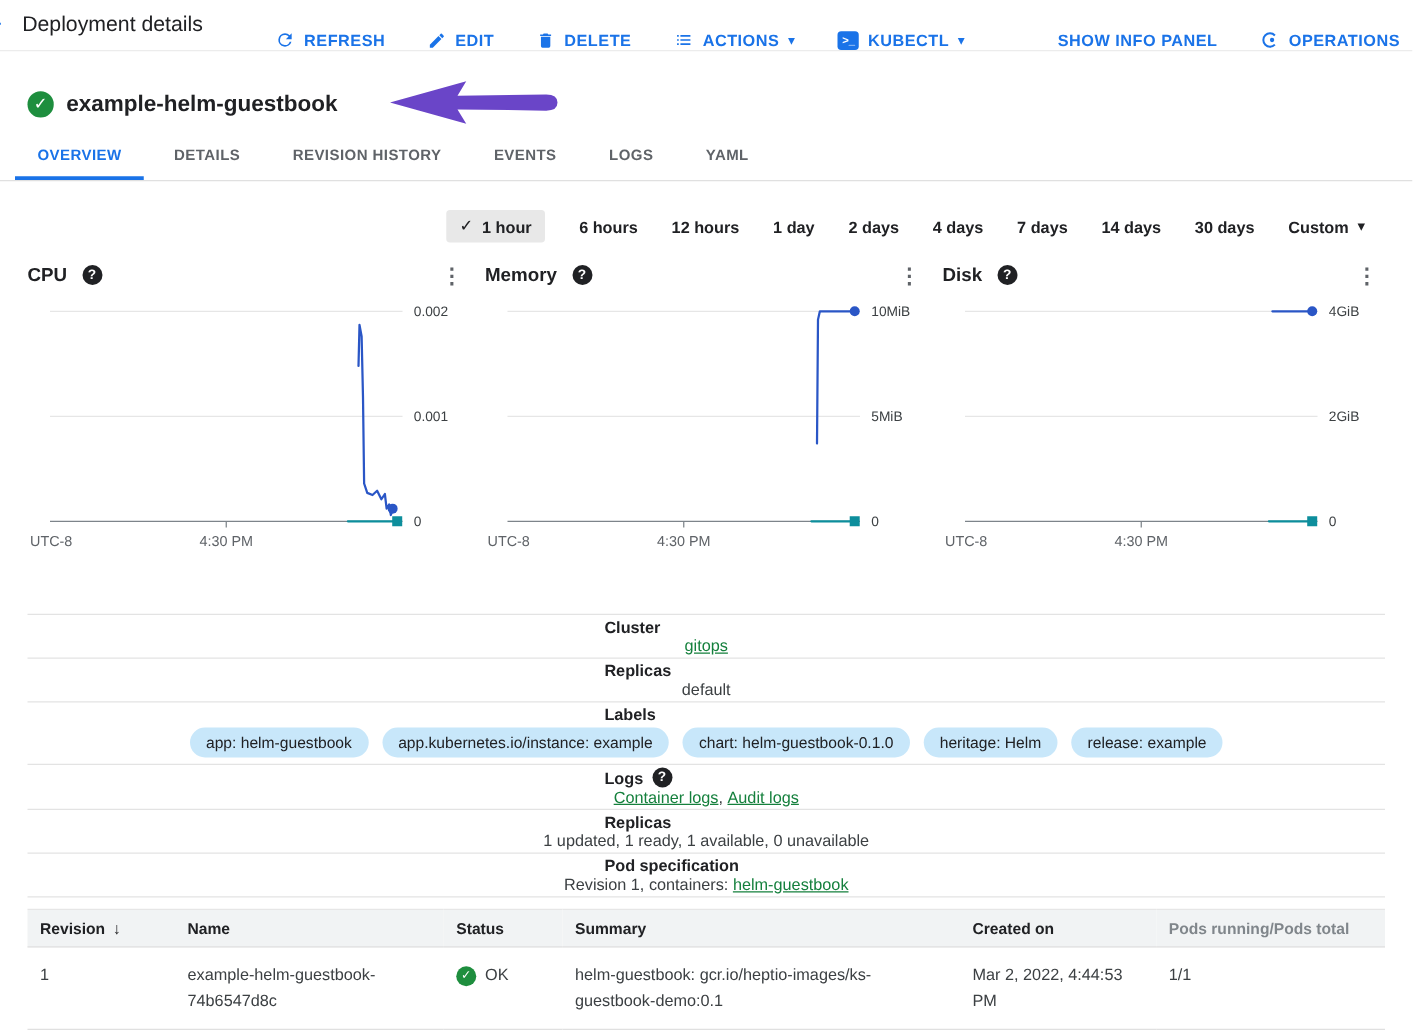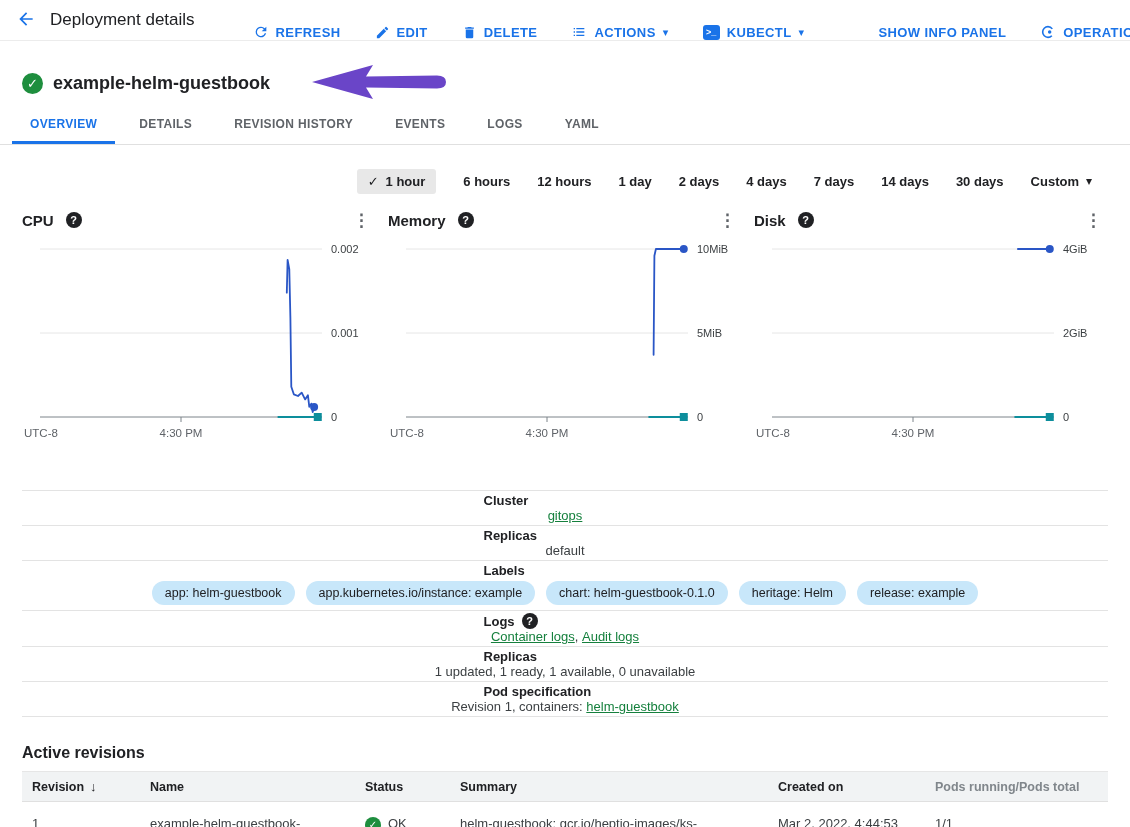--- a/index.html
+++ b/index.html
@@ -1,20 +1,20 @@
 <!DOCTYPE html>
 <html><head>
 <meta charset="utf-8">
 <style>
   * { margin:0; padding:0; box-sizing:border-box; }
   body { font-family:"Liberation Sans","DejaVu Sans",sans-serif; background:#fff; }
   .page { position:relative; width:1130px; height:827px; overflow:hidden; background:#fff; }
 
   
-  .toolbar { display:flex; align-items:center; height:41px; border-bottom:1px solid #ececec; padding:0 10px 0 16px; }
+  .toolbar { display:flex; align-items:center; height:41px; border-bottom:1px solid #ececec; padding:0 10px 0 16px;justify-content:flex-end; }
   .back-btn { background:none; border:none; cursor:pointer; width:30px; height:30px; display:flex; align-items:center; justify-content:center; }
   .toolbar-title { font-size:17px; color:#202124; margin-left:14px; white-space:nowrap; }
   .toolbar-actions { display:flex; align-items:center; gap:34px; margin-left:58px; }
   .tb-btn { display:flex; align-items:center; gap:7px; background:none; border:none; cursor:pointer;
             color:#1a73e8; font-family:inherit; font-size:13px; font-weight:700; letter-spacing:.4px; white-space:nowrap;margin-top:24px; }
   .tb-btn svg { display:block; }
   .caret { font-size:11px; color:#1a73e8; }
   .kubectl-glyph { background:#1a73e8; color:#fff; font-size:9px; font-weight:700; border-radius:3px;
                    width:17px; height:15px; display:flex; align-items:center; justify-content:center; letter-spacing:0; }
   .gap-left { margin-left:40px; }
@@ -288,21 +288,20 @@
     </div>
     <div class="kv-row">
       <span class="kv-label">Pod specification</span>
       <span class="kv-value">
         <span>Revision 1, containers:&nbsp;</span>
           <a href="#">helm-guestbook</a>
       </span>
     </div>
   </div>
 
-  <h2 class="section-title">Active revisions</h2>
   <table class="rev">
     <colgroup>
         <col style="width:118px">
         <col style="width:215px">
         <col style="width:95px">
         <col style="width:318px">
         <col style="width:157px">
         <col style="width:183px">
       </colgroup>
     <thead>

